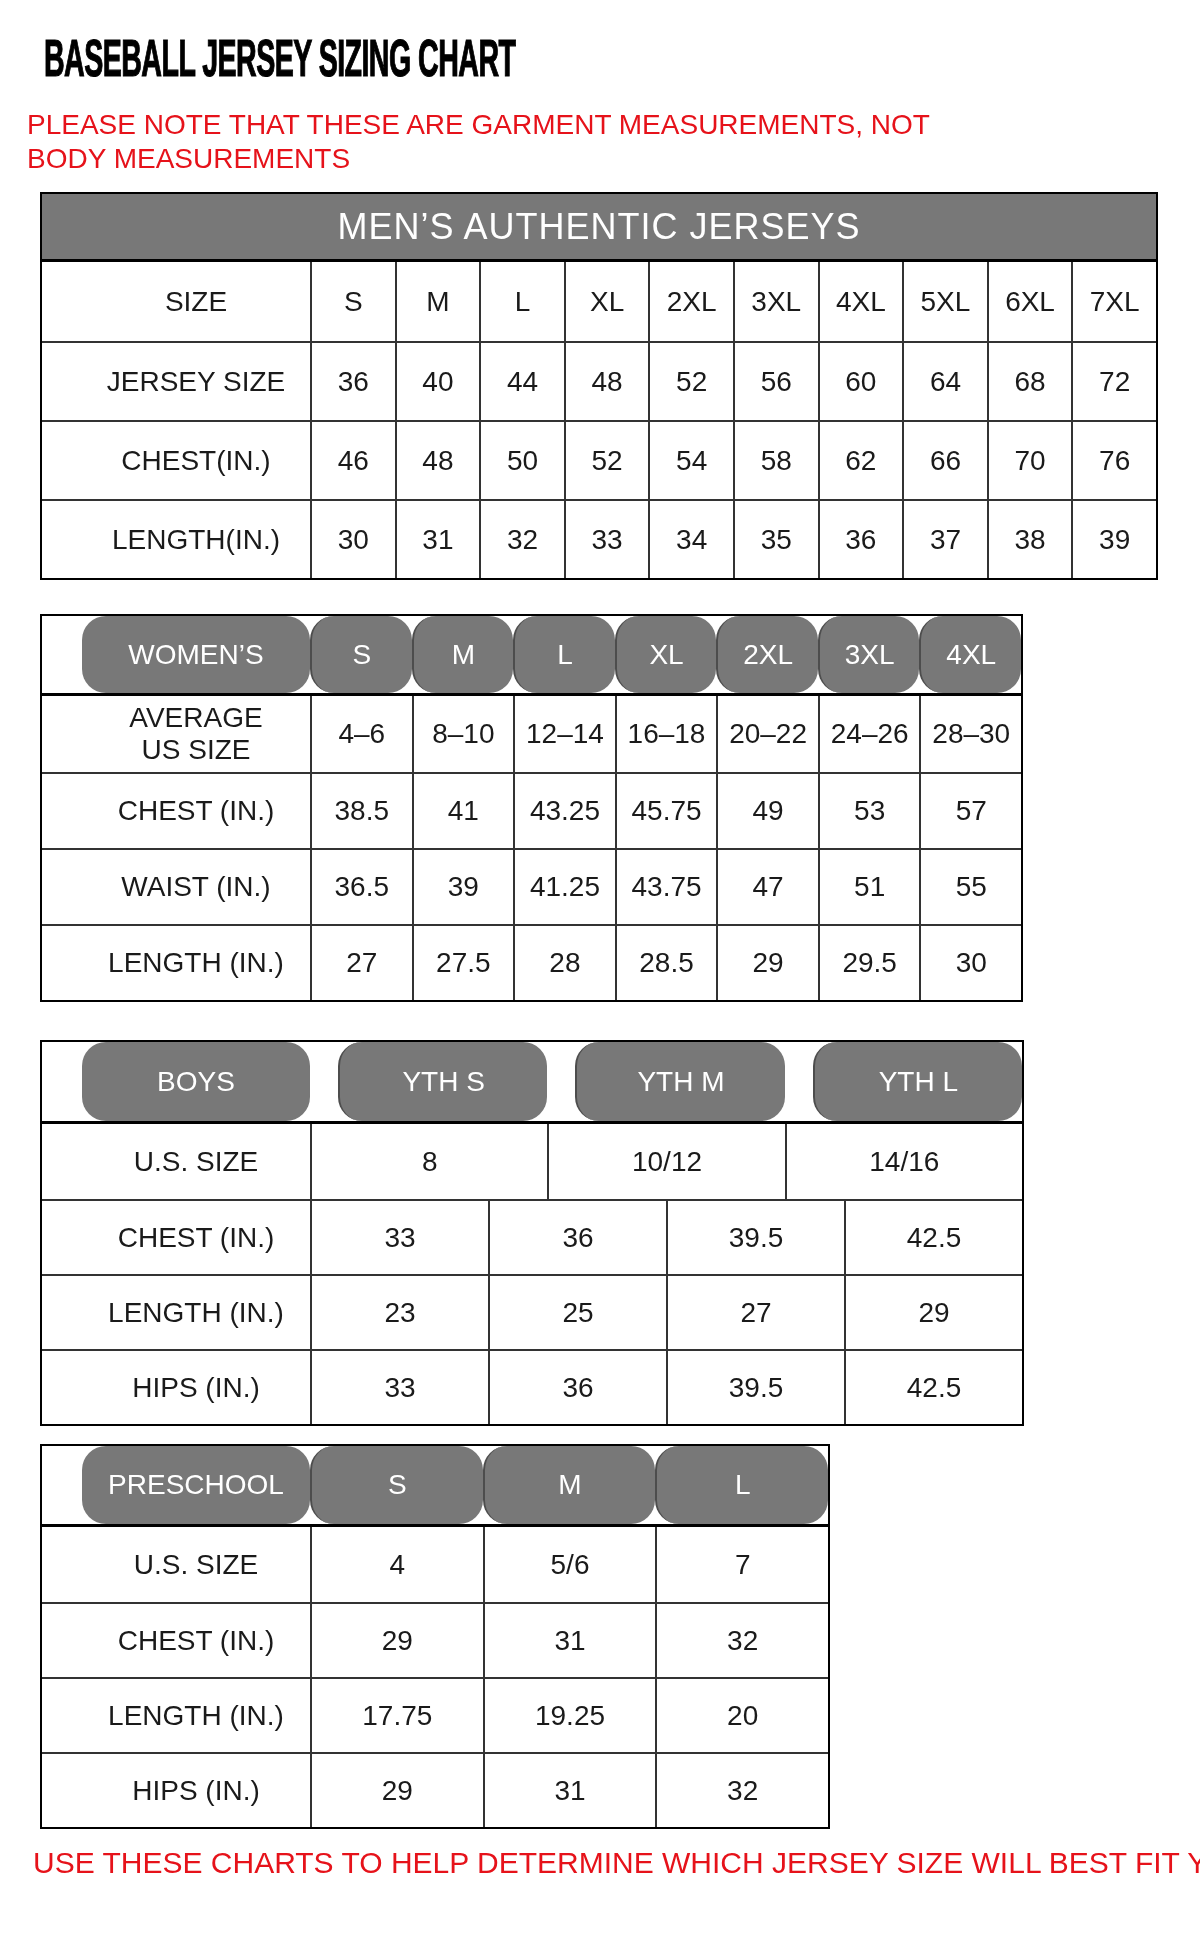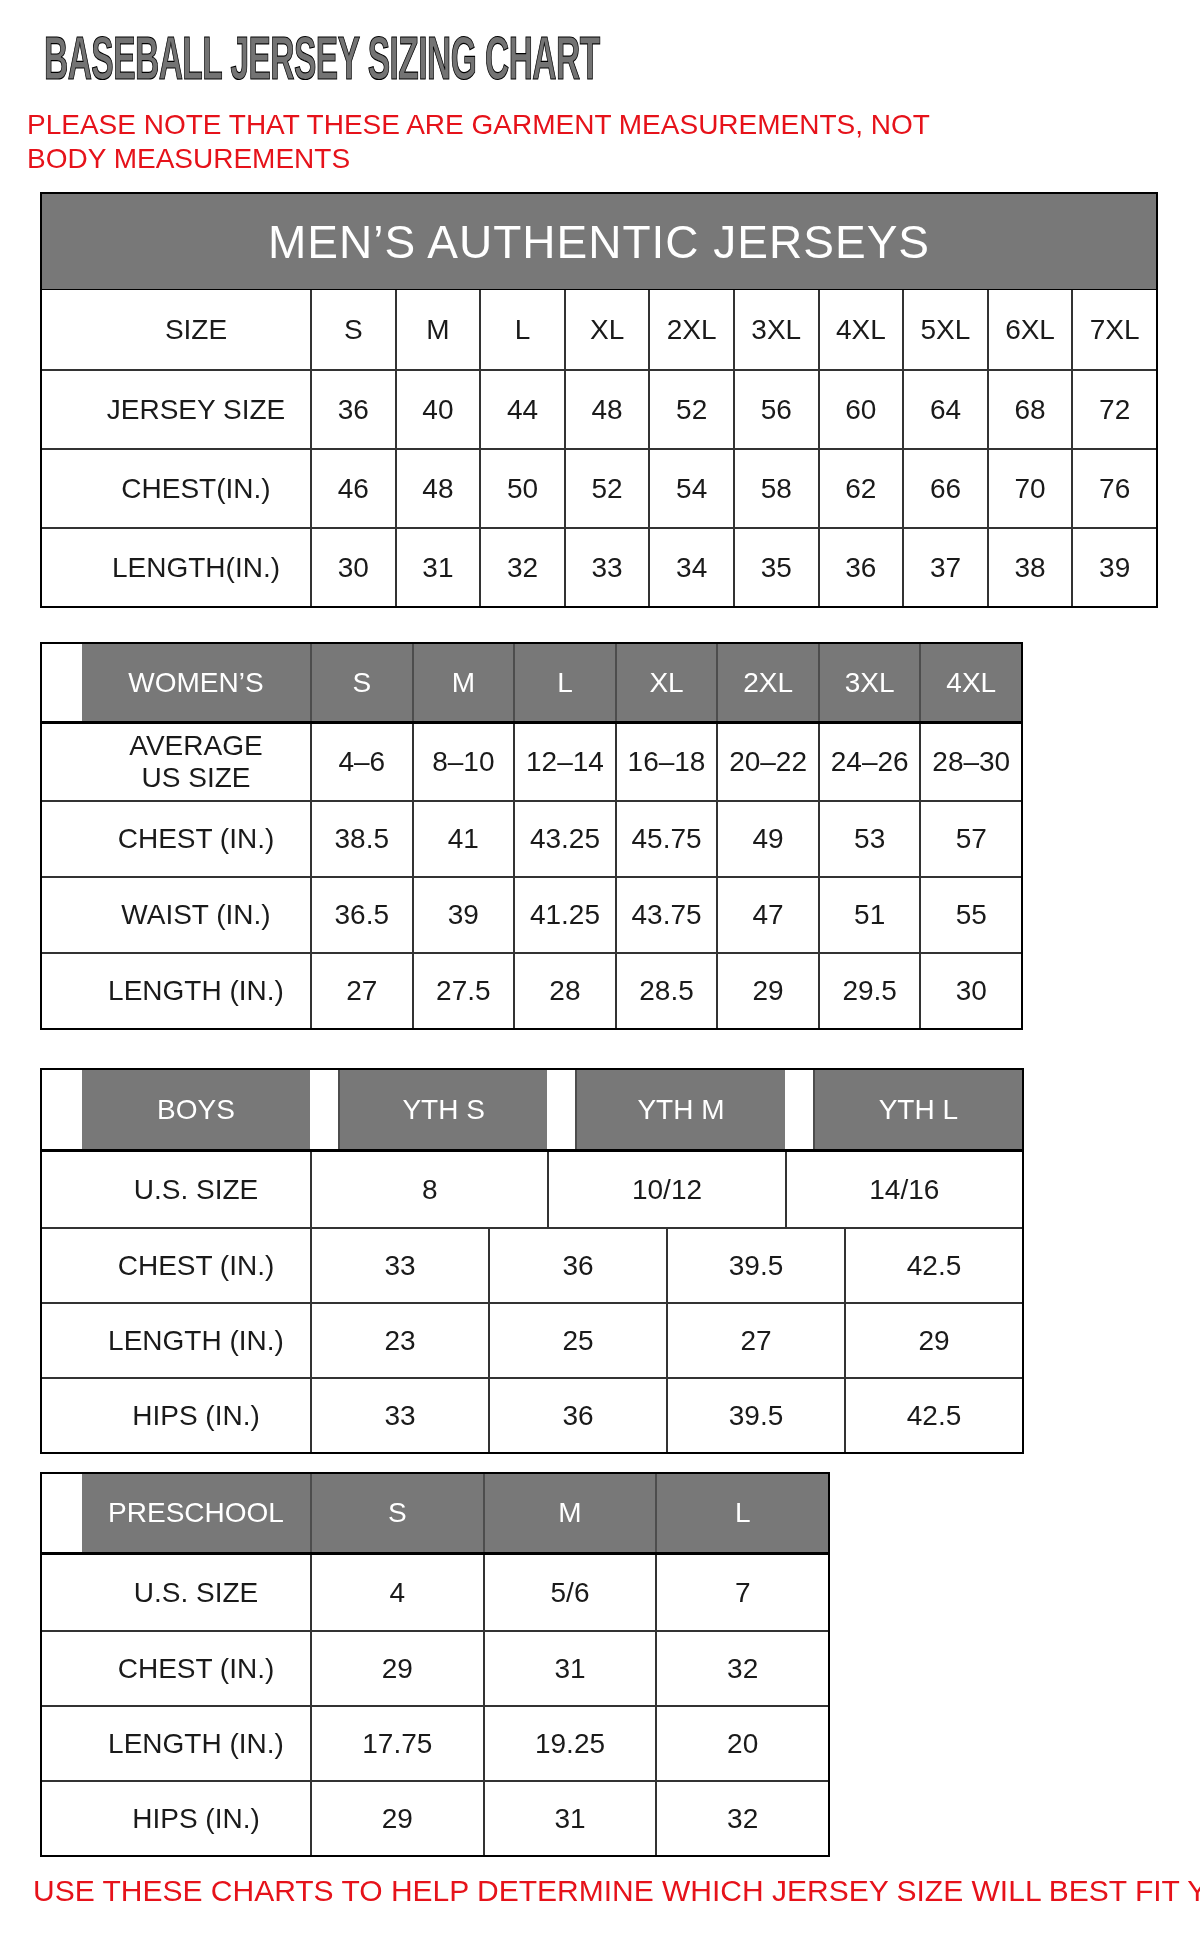--- a/index.html
+++ b/index.html
@@ -11,24 +11,24 @@
   body{
     width:1200px;
     background:#ffffff;
     font-family:"Liberation Sans","DejaVu Sans",sans-serif;
     color:#111;
   }
   
   .page-title{
     margin:20px 0 0 44px;
     height:76px;
-    font-size:61px;
+    font-size:52px;
     line-height:76px;
     font-weight:bold;
-    color:#737373;
+    color:#000000;
     white-space:nowrap;
   }
   .page-title .squeeze{
     display:inline-block;
     transform:scaleX(0.55);
     transform-origin:0 50%;
     letter-spacing:-1px;
     -webkit-text-stroke:1.2px #000;
   }
   
@@ -44,28 +44,28 @@
     margin-left:40px;
     border:2px solid #000;
     background:#fff;
   }
   .tbl.mens{width:1118px;margin-top:16px;}
   .tbl.womens{width:983px;margin-top:34px;}
   .tbl.boys{width:984px;margin-top:38px;}
   .tbl.preschool{width:790px;margin-top:18px;}
 
   .banner{
-    height:96px;
+    height:68px;
     background:var(--header-gray);
-    border-bottom:1px solid #000000;
+    border-bottom:3px solid #000000;
     color:#fff;
     display:flex;
     align-items:center;
     justify-content:center;
-    font-size:46px;
+    font-size:36px;
     letter-spacing:1px;
   }
   .row{display:flex;padding-left:40px;}
   .row + .row{border-top:2px solid var(--grid);}
   .row.hdr{border-bottom:3px solid #000;}
   .row.hdr + .row{border-top:none;}
 
   .mens .row{height:79px;}
   .womens .row{height:76px;}
   .womens .row.hdr{height:80px;}
@@ -85,20 +85,21 @@
   }
   .cell + .cell{border-left:2px solid var(--grid);}
   .cell.label{
     flex:0 0 228px;
     white-space:pre-line;
     line-height:32px;
   }
   .row.hdr .cell{
     background:var(--header-gray);
     color:#fff;
+    border-radius:24px;
   }
   .row.hdr .cell + .cell{border-left-color:#4d4d4d;}
   
   .footer{
     margin:16px 0 24px 33px;
     font-size:30px;
     line-height:36px;
     color:var(--accent-red);
     white-space:nowrap;
   }

